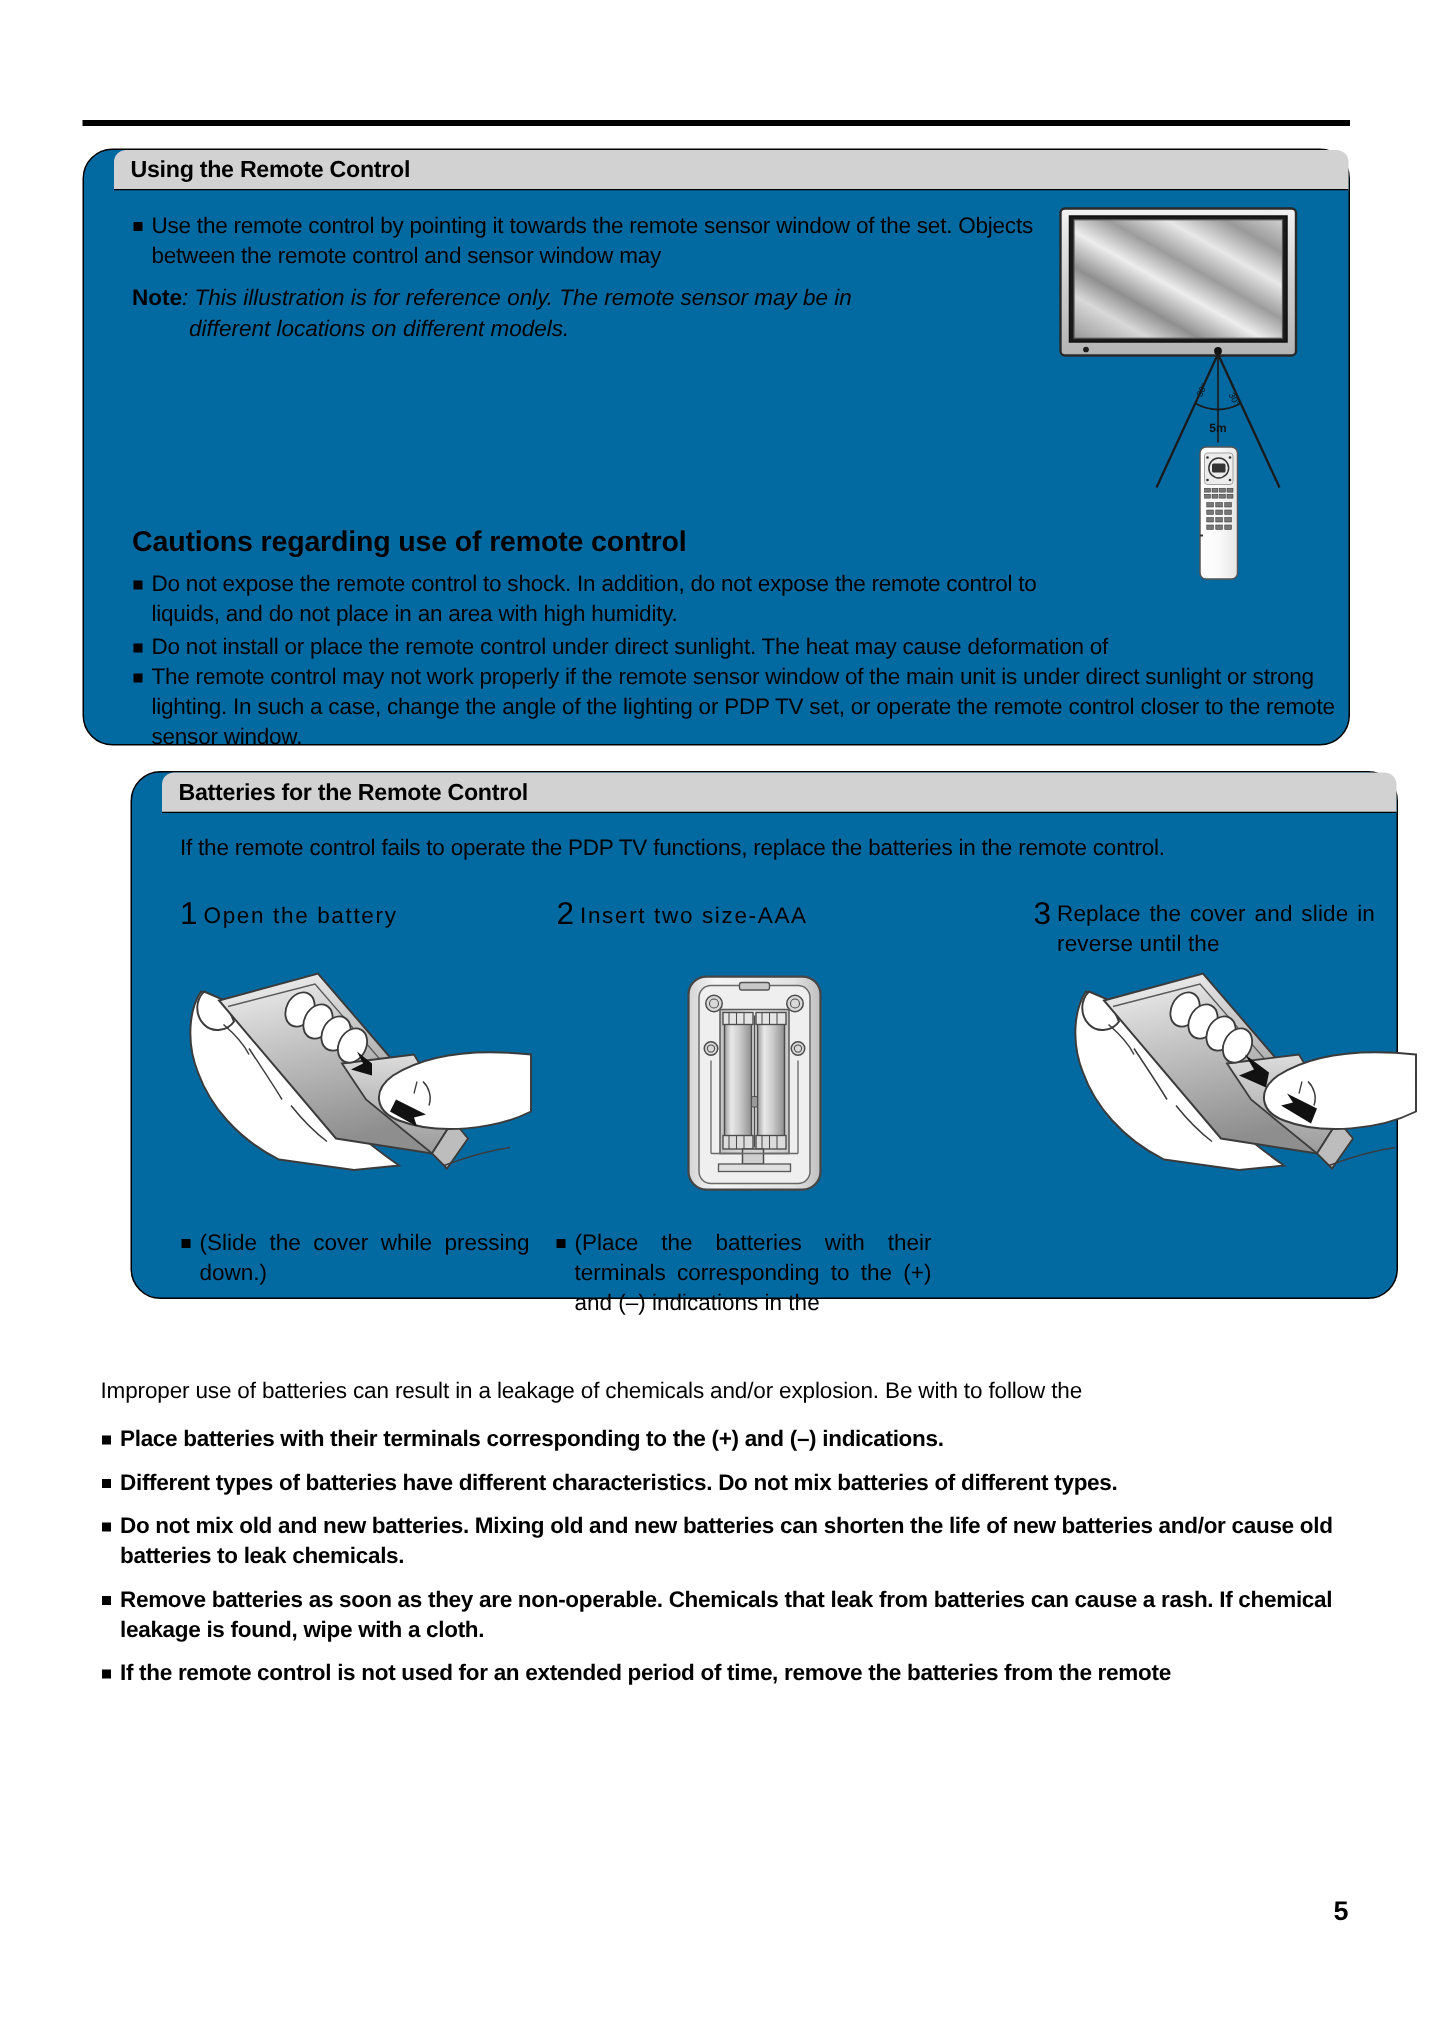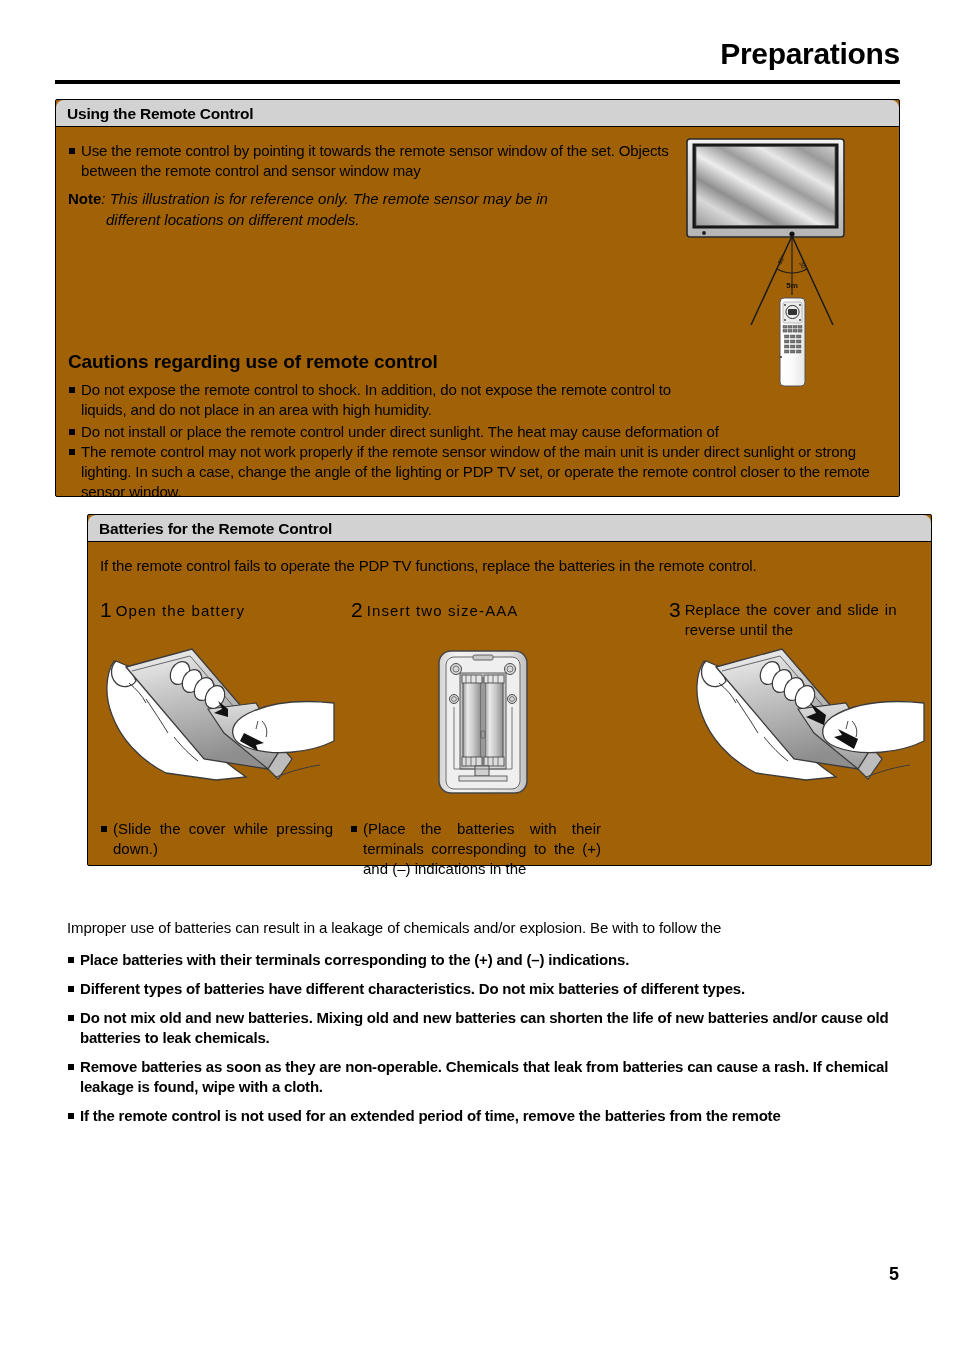--- a/index.html
+++ b/index.html
@@ -43,23 +43,24 @@
     top: 80px;
     width: 845px;
     height: 4px;
     background: #000;
   }
 
   
   .panel {
     position: absolute;
     border: 1.5px solid #000;
-    border-radius: 2px;
-    background: #a16207;
+    border-radius: 20px;
+    background: #0369a1;
     box-sizing: border-box;
+    padding-left: 20px;
   }
   .panel-head {
     position: relative;
     height: 27px;
     background: #d2d2d2;
     border-bottom: 1.5px solid #000;
     border-top-left-radius: 8px;
     border-top-right-radius: 8px;
     box-sizing: border-box;
     padding: 2px 0 0 11px;
@@ -176,23 +177,20 @@
   }
 
   svg { display: block; }
   .ill { position: absolute; }
 </style>
 </head>
 <body>
 
 <div class="page">
 
-  <div class="page-header">
-    <div class="page-title">Preparations</div>
-  </div>
   <div class="title-rule"></div>
 
   <div class="panel" id="panel-remote">
     <div class="panel-head">
       <span class="panel-head-label">Using the Remote Control</span>
     </div>
     <div class="panel-body">
 
       <div class="txt" style="left:12px; top:14px; width:620px;">
         <div class="bullet-row">Use the remote control by pointing it towards the remote sensor window of the set. Objects between the remote control and sensor window may</div>

